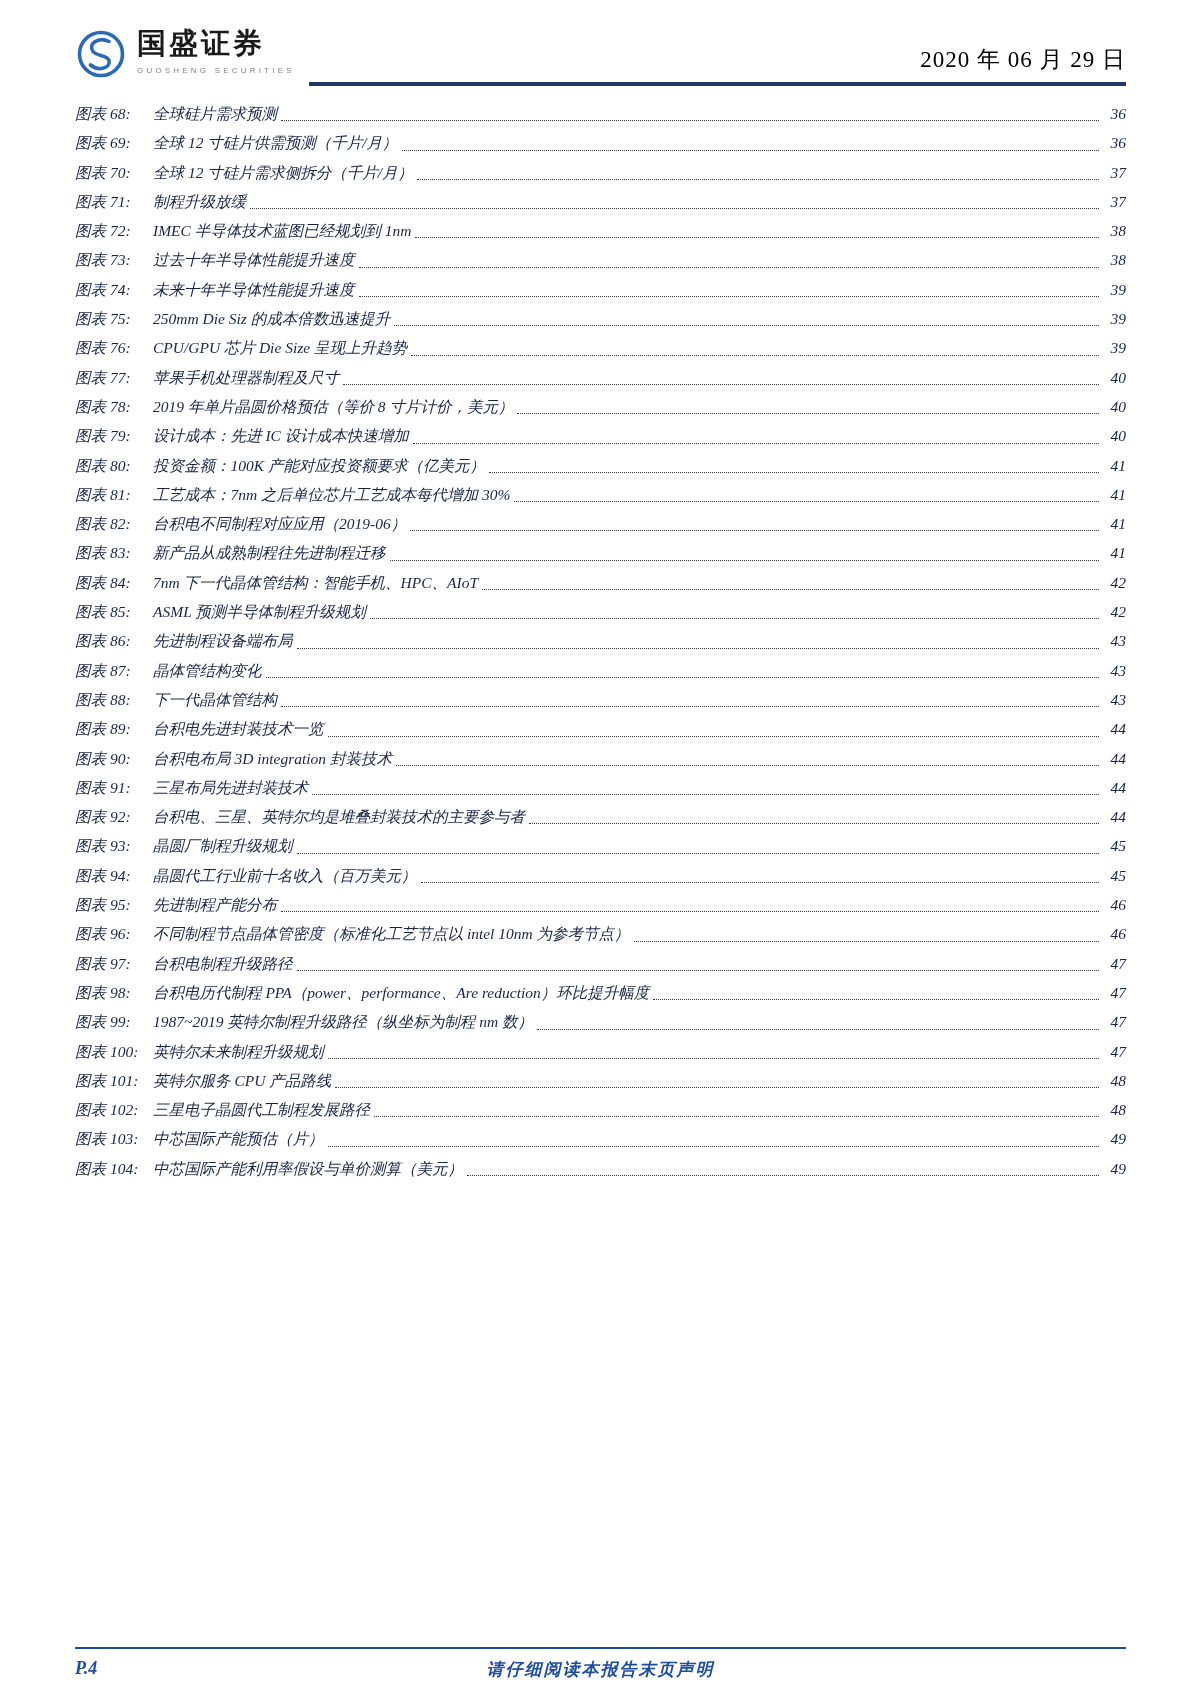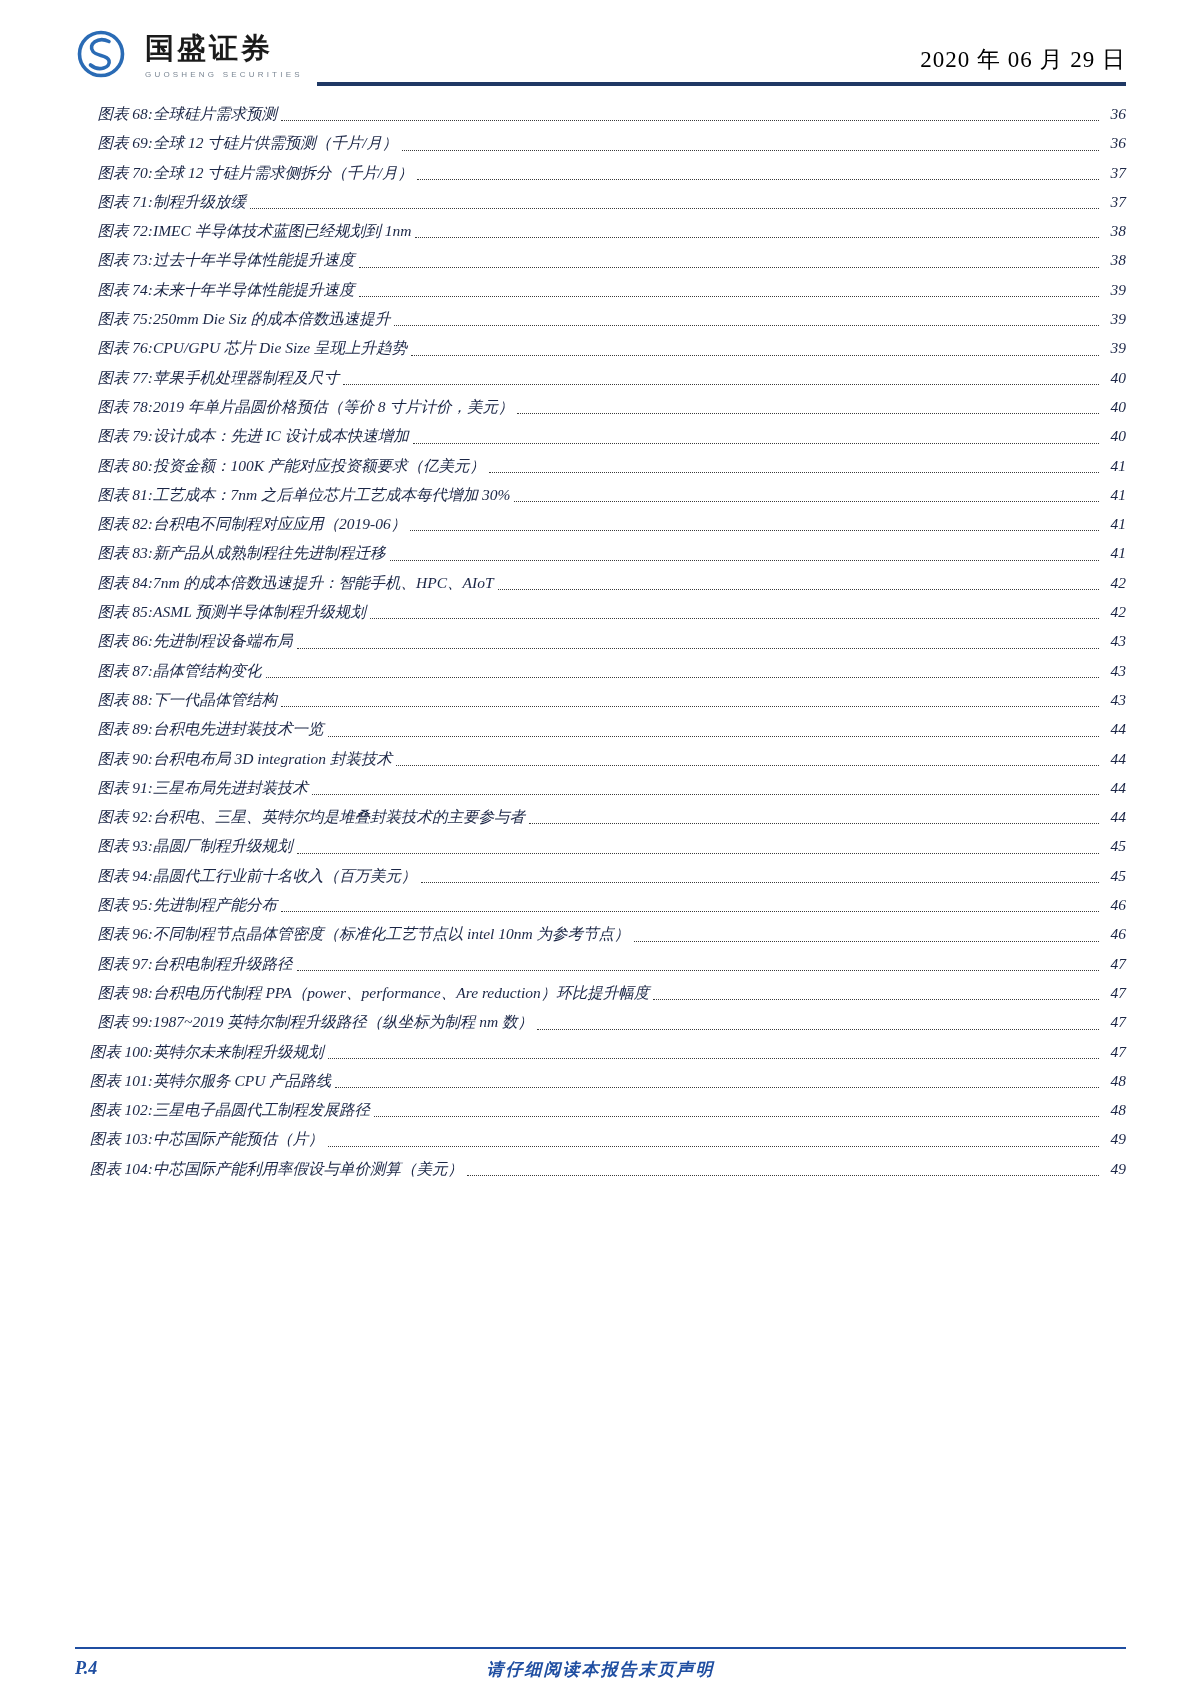--- a/index.html
+++ b/index.html
@@ -19,22 +19,21 @@
   }
 
   
   .report-header {
     display: flex;
     align-items: flex-end;
     padding-top: 26px;
   }
   .brand {
     display: flex;
-    align-items: center;
-    gap: 18px;
+    gap: 10px;
     padding-bottom: 2px;
     flex: 0 0 auto;
   }
   .brand-text { display: flex; flex-direction: column; }
   .brand-name {
     font-family: "Liberation Sans", "DejaVu Sans", sans-serif;
     font-weight: 700;
     font-size: 29px;
     letter-spacing: 3px;
     color: #1a1a1a;
@@ -72,21 +71,20 @@
     align-items: baseline;
     height: 29.3px;
     line-height: 29.3px;
     font-style: italic;
     font-size: 15.5px;
     color: #1a2545;
   }
   .toc-label {
     flex: 0 0 78px;
     white-space: nowrap;
-    text-align: right;
   }
   .toc-title {
     white-space: nowrap;
     flex: 0 0 auto;
   }
   .toc-dots {
     flex: 1 1 auto;
     position: relative;
     align-self: stretch;
     margin: 0 3px 0 4px;
@@ -266,21 +264,21 @@
 
       <div class="toc-row">
         <span class="toc-label">图表 83:</span>
         <span class="toc-title">新产品从成熟制程往先进制程迁移</span>
         <span class="toc-dots"></span>
         <span class="toc-page">41</span>
       </div>
 
       <div class="toc-row">
         <span class="toc-label">图表 84:</span>
-        <span class="toc-title">7nm 的成本倍数迅速提升：智能手机、HPC、AIoT</span>
+        <span class="toc-title">7nm 下一代晶体管结构：智能手机、HPC、AIoT</span>
         <span class="toc-dots"></span>
         <span class="toc-page">42</span>
       </div>
 
       <div class="toc-row">
         <span class="toc-label">图表 85:</span>
         <span class="toc-title">ASML 预测半导体制程升级规划</span>
         <span class="toc-dots"></span>
         <span class="toc-page">42</span>
       </div>

